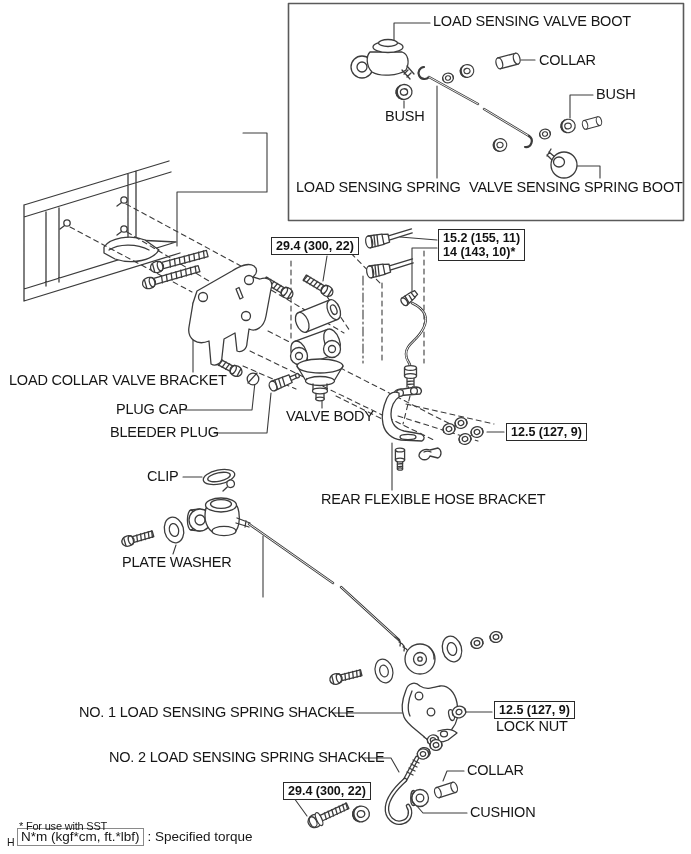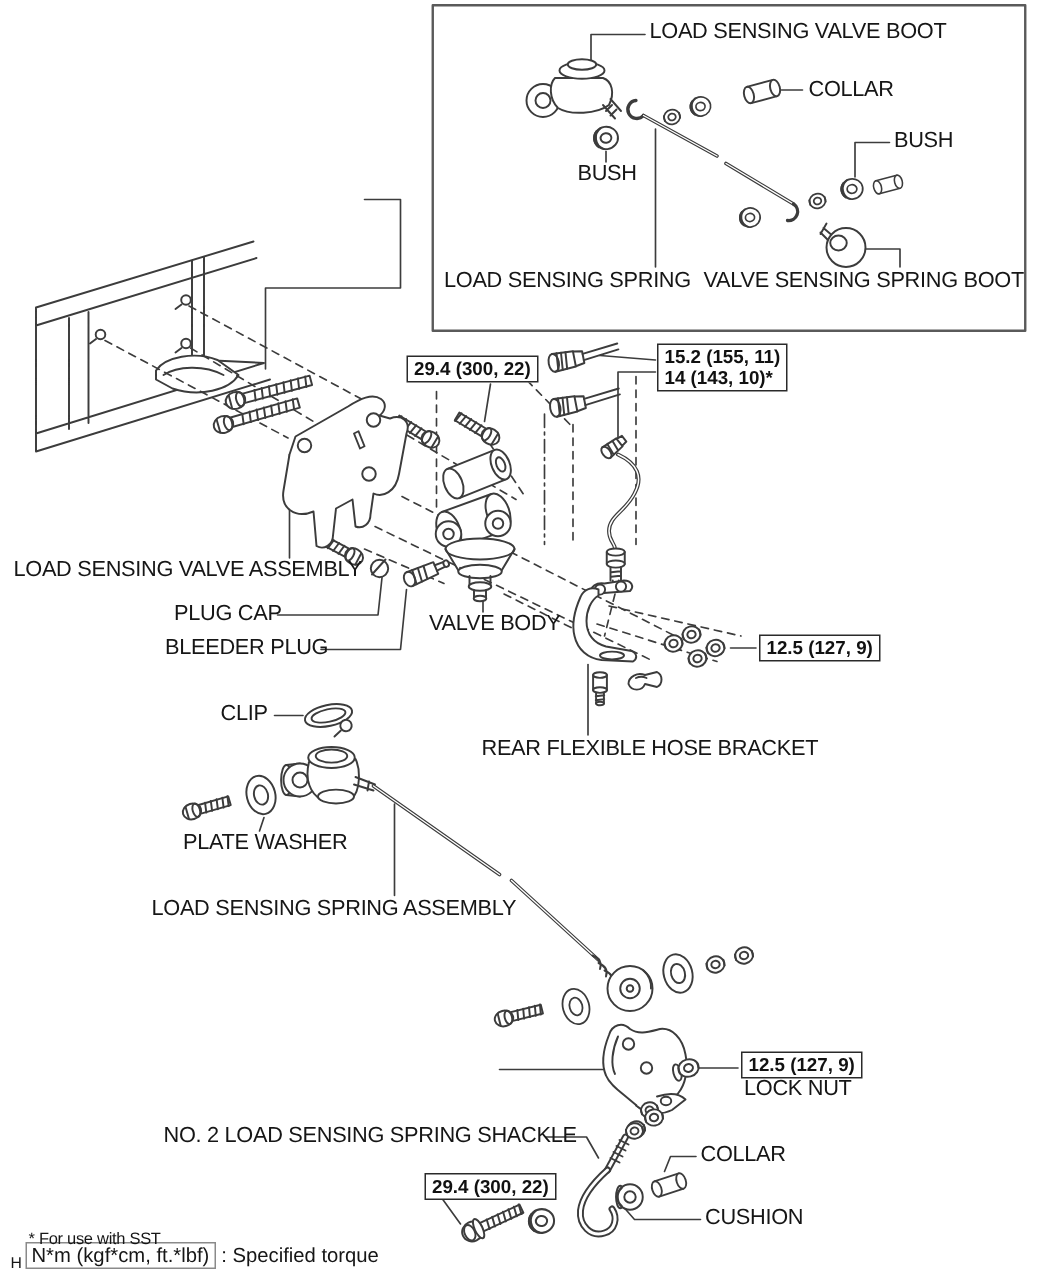--- a/index.html
+++ b/index.html
@@ -376,28 +376,28 @@
   </g>
 </svg>
 
   <div class="lbl" style="left:433px;top:14px">LOAD SENSING VALVE BOOT</div>
   <div class="lbl" style="left:539px;top:53px">COLLAR</div>
   <div class="lbl" style="left:385px;top:109px">BUSH</div>
   <div class="lbl" style="left:596px;top:87px">BUSH</div>
   <div class="lbl" style="left:296px;top:180px">LOAD SENSING SPRING</div>
   <div class="lbl" style="left:469px;top:180px">VALVE SENSING SPRING BOOT</div>
 
-  <div class="lbl" style="left:9px;top:373px">LOAD SENSING VALVE ASSEMBLY</div>
+  <div class="lbl" style="left:9px;top:373px">LOAD COLLAR VALVE BRACKET</div>
   <div class="lbl" style="left:116px;top:402px">PLUG CAP</div>
   <div class="lbl" style="left:110px;top:425px">BLEEDER PLUG</div>
   <div class="lbl" style="left:286px;top:409px">VALVE BODY</div>
   <div class="lbl" style="left:321px;top:492px">REAR FLEXIBLE HOSE BRACKET</div>
   <div class="lbl" style="left:147px;top:469px">CLIP</div>
   <div class="lbl" style="left:122px;top:555px">PLATE WASHER</div>
-  <div class="lbl" style="left:101px;top:599px">LOAD SENSING SPRING ASSEMBLY</div>
+  <div class="lbl" style="left:79px;top:705px">NO. 1 LOAD SENSING SPRING SHACKLE</div>
   <div class="lbl" style="left:496px;top:719px">LOCK NUT</div>
   <div class="lbl" style="left:109px;top:750px">NO. 2 LOAD SENSING SPRING SHACKLE</div>
   <div class="lbl" style="left:467px;top:763px">COLLAR</div>
   <div class="lbl" style="left:470px;top:805px">CUSHION</div>
 
   <div class="tq" style="left:271px;top:237px">29.4 (300, 22)</div>
   <div class="tq" style="left:438px;top:229px">
     <div>15.2 (155, 11)</div>
     <div>14 (143, 10)*</div>
   </div>

